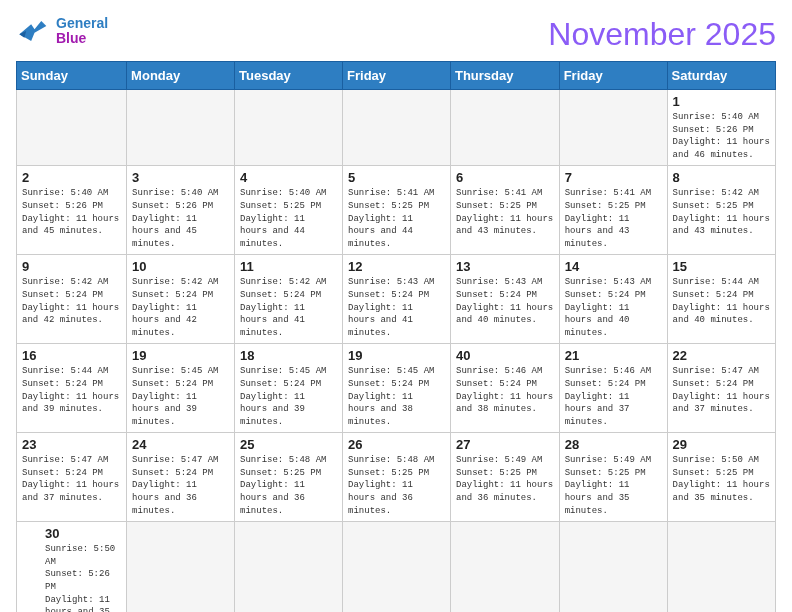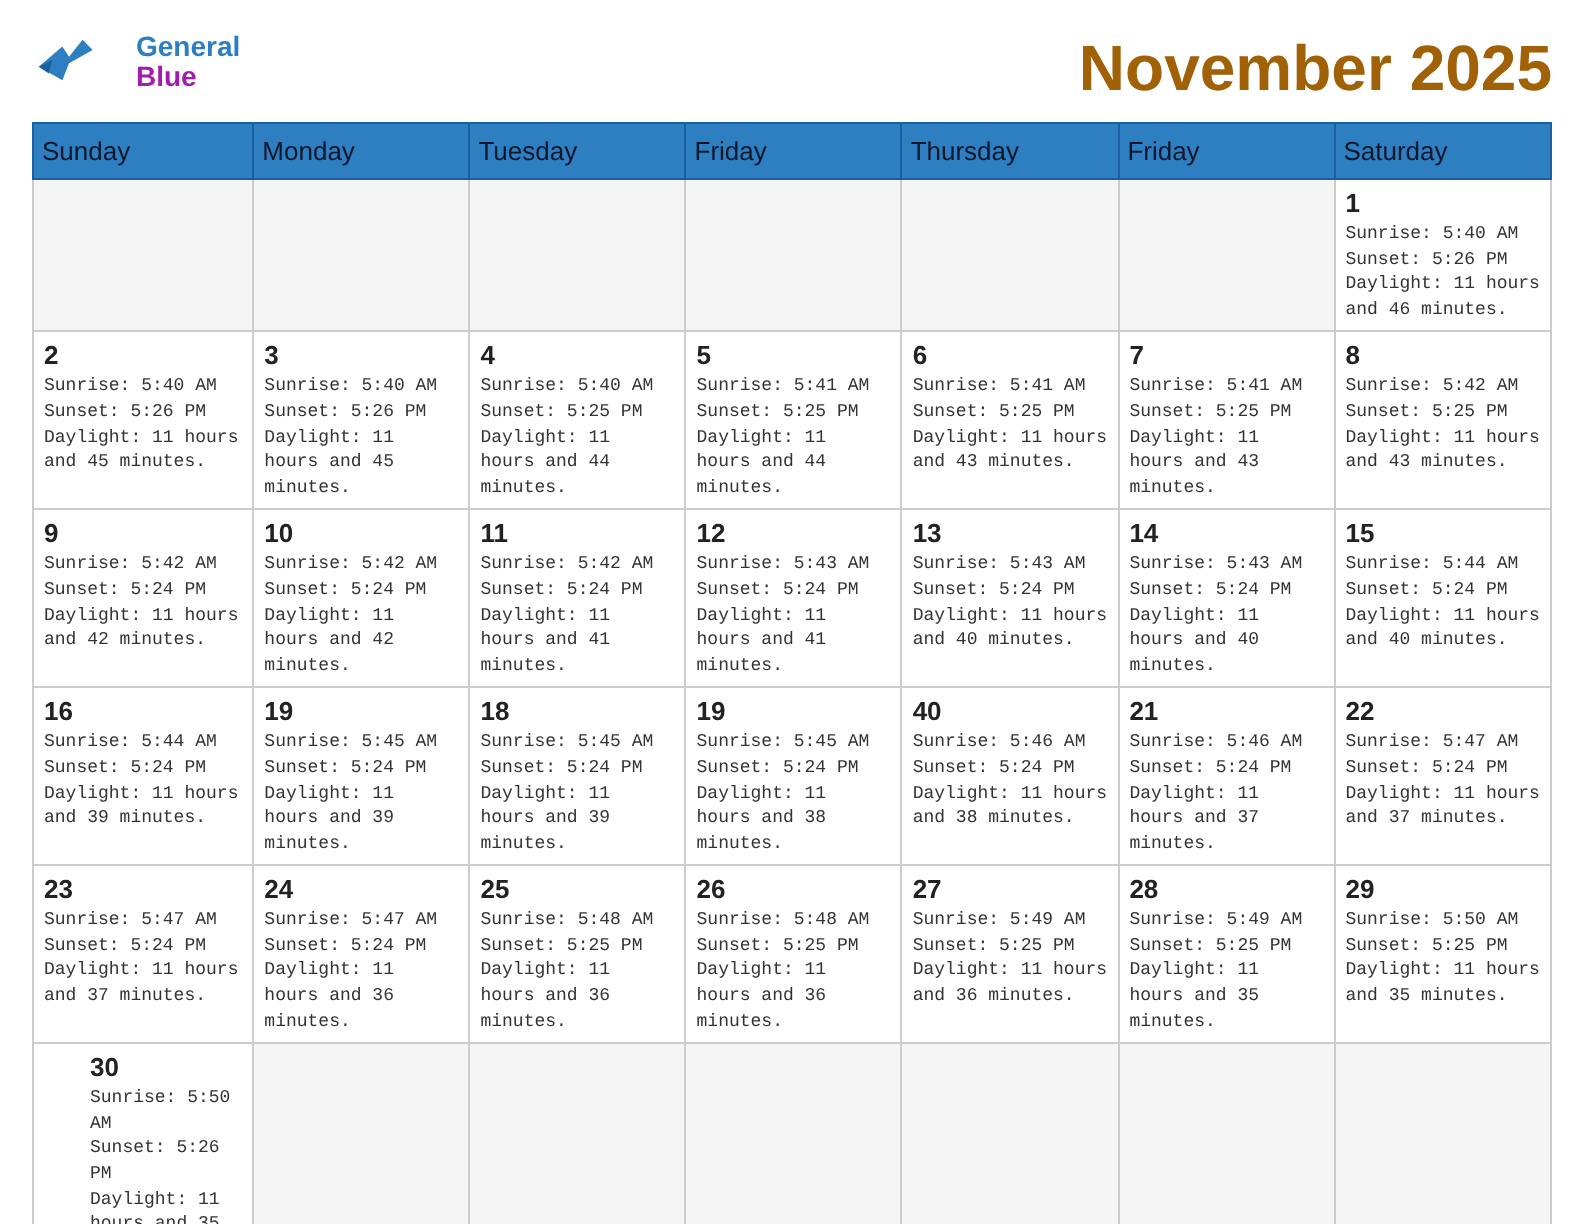--- a/index.html
+++ b/index.html
@@ -11,58 +11,58 @@
       padding: 16px;
     }
     .header-section {
       display: flex;
       justify-content: space-between;
       align-items: flex-start;
       margin-bottom: 8px;
     }
     .logo {
       display: flex;
-      align-items: flex-start;
-      gap: 20px;
+      align-items: center;
+      gap: 8px;
     }
     .logo-text {
       font-size: 14px;
       font-weight: bold;
       color: #333;
       line-height: 1.1;
     }
     .logo-text span {
       color: #2e7ec2;
     }
     .logo-bird {
       width: 32px;
       height: 28px;
     }
     .title-area {
       text-align: right;
     }
     .month-title {
       font-size: 32px;
-      font-weight: bold;
-      color: #a16207;
+      font-weight: normal;
+      color: #8b5cf6;
     }
     .location-title {
       font-size: 16px;
       color: #444;
     }
     .calendar {
       width: 100%;
       border-collapse: collapse;
       border: 1px solid #ccc;
     }
     .calendar th {
       background-color: #2e7ec2;
-      color: #0f172a;
+      color: #ffffff;
       font-size: 13px;
-      font-weight: normal;
+      font-weight: bold;
       padding: 6px 4px;
       text-align: left;
       border: 1px solid #1a5fa0;
     }
     .calendar td {
       vertical-align: top;
       padding: 4px 5px;
       border: 1px solid #ccc;
       width: 113px;
       font-size: 9.5px;

